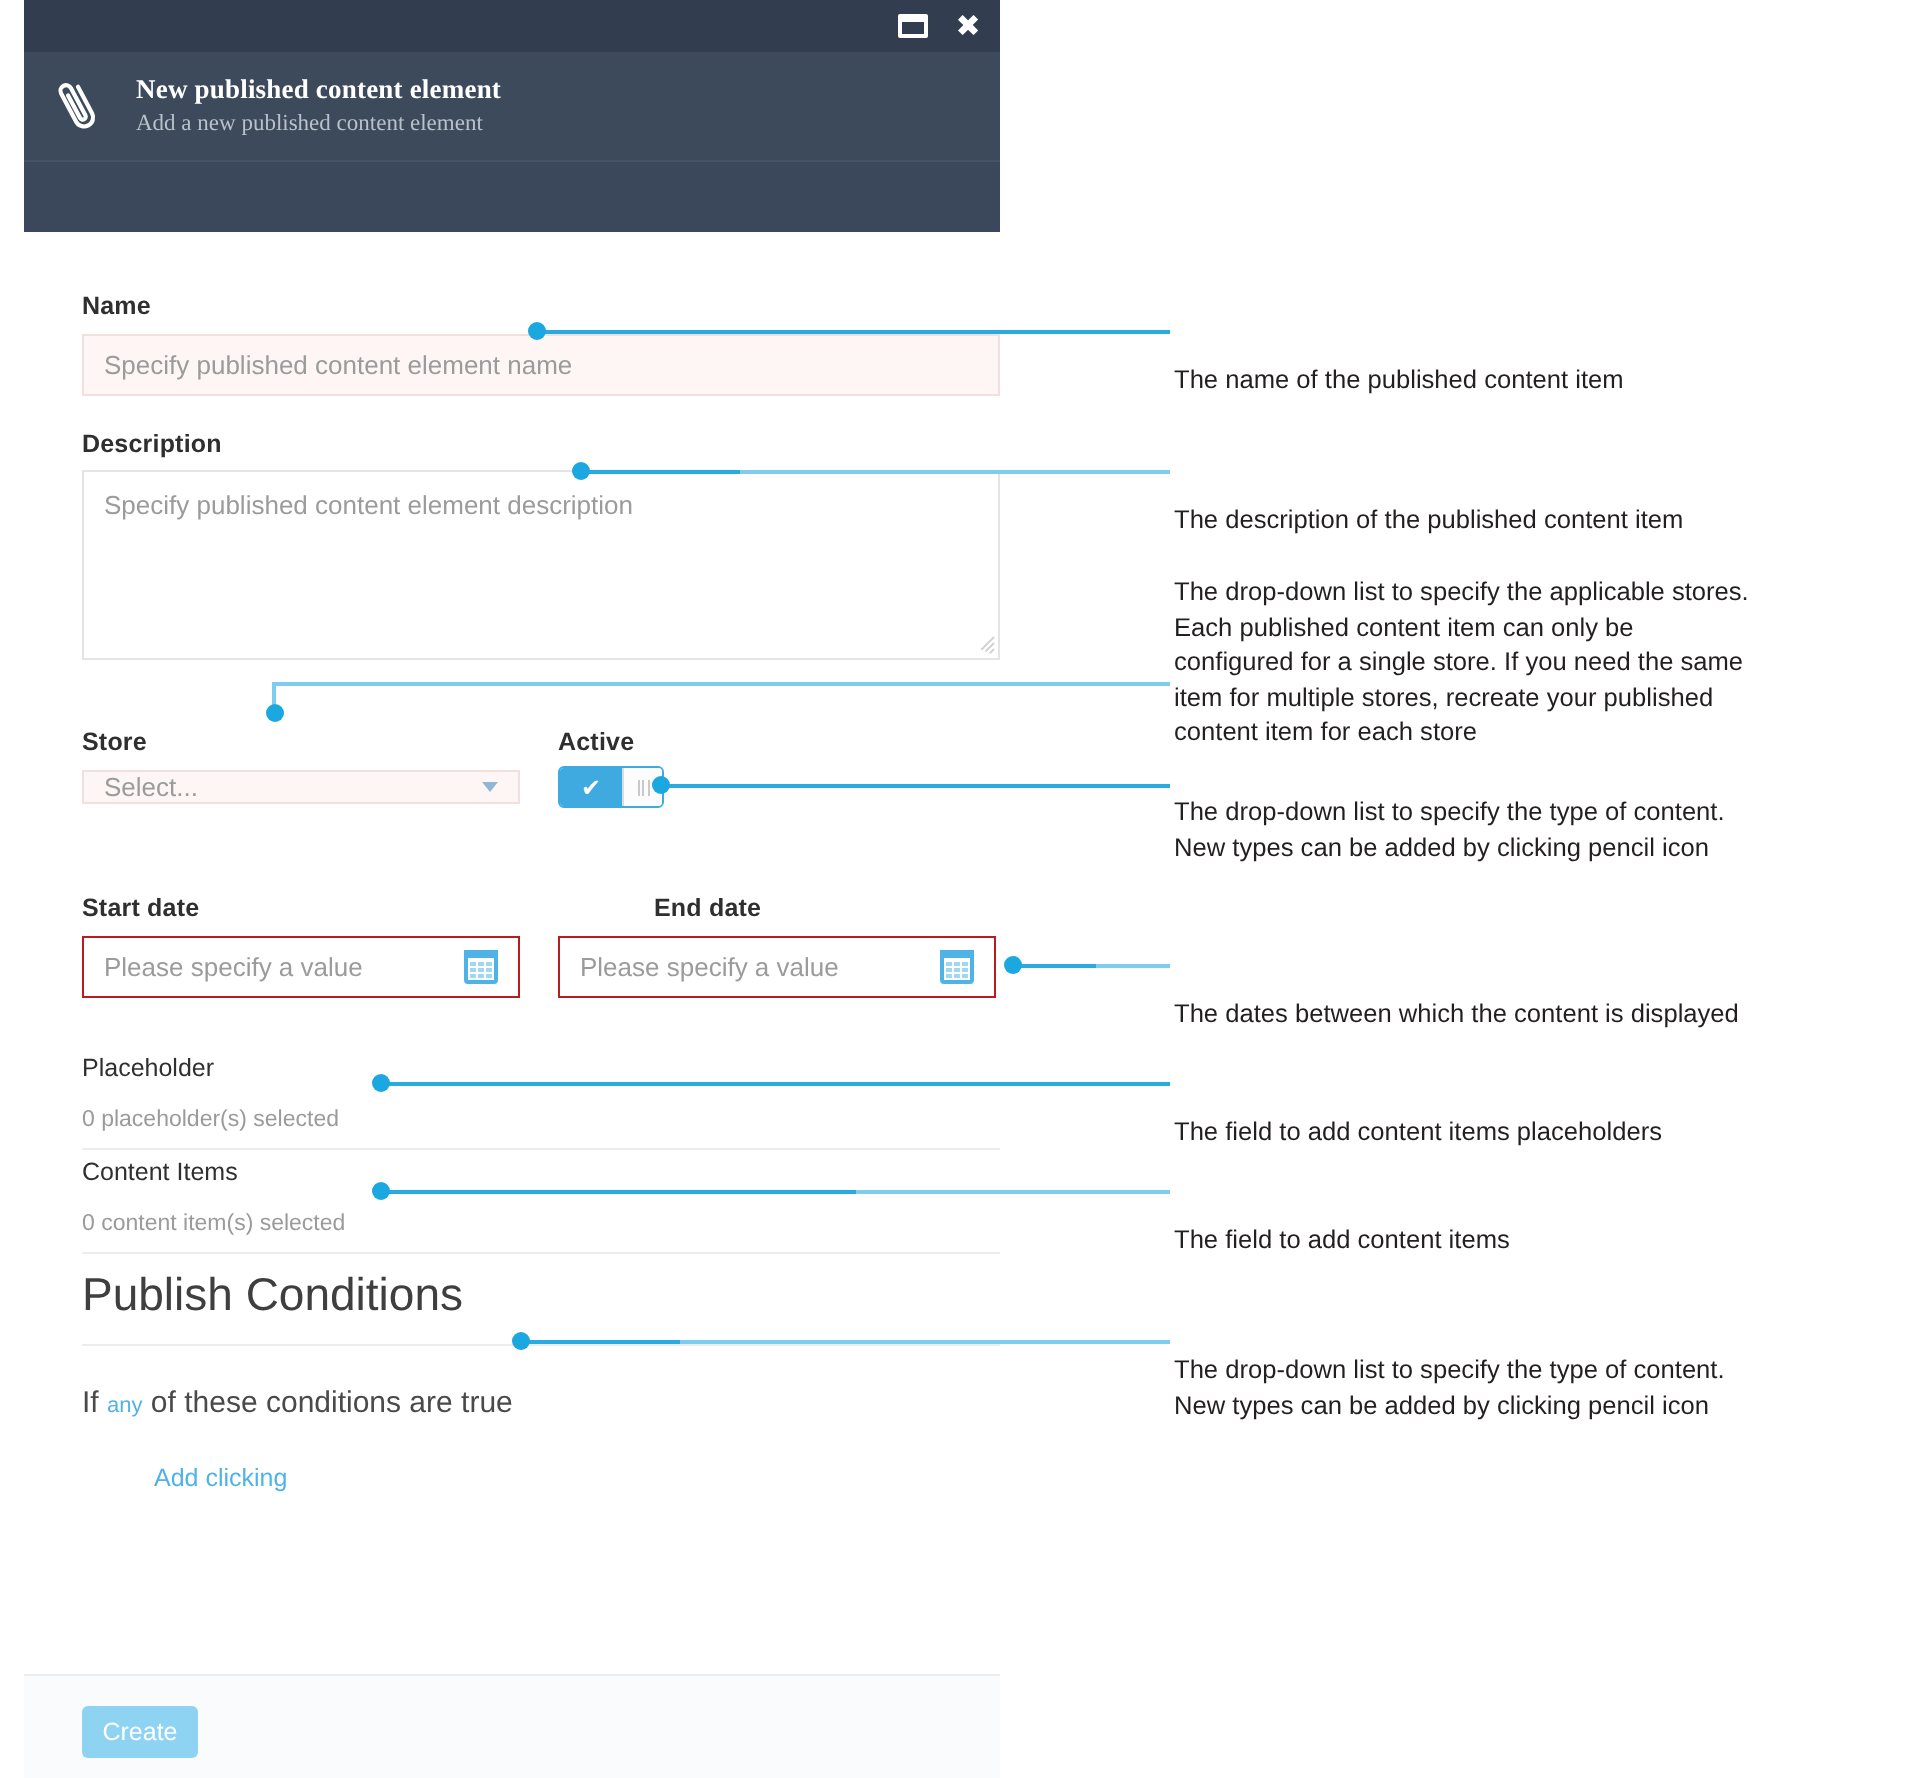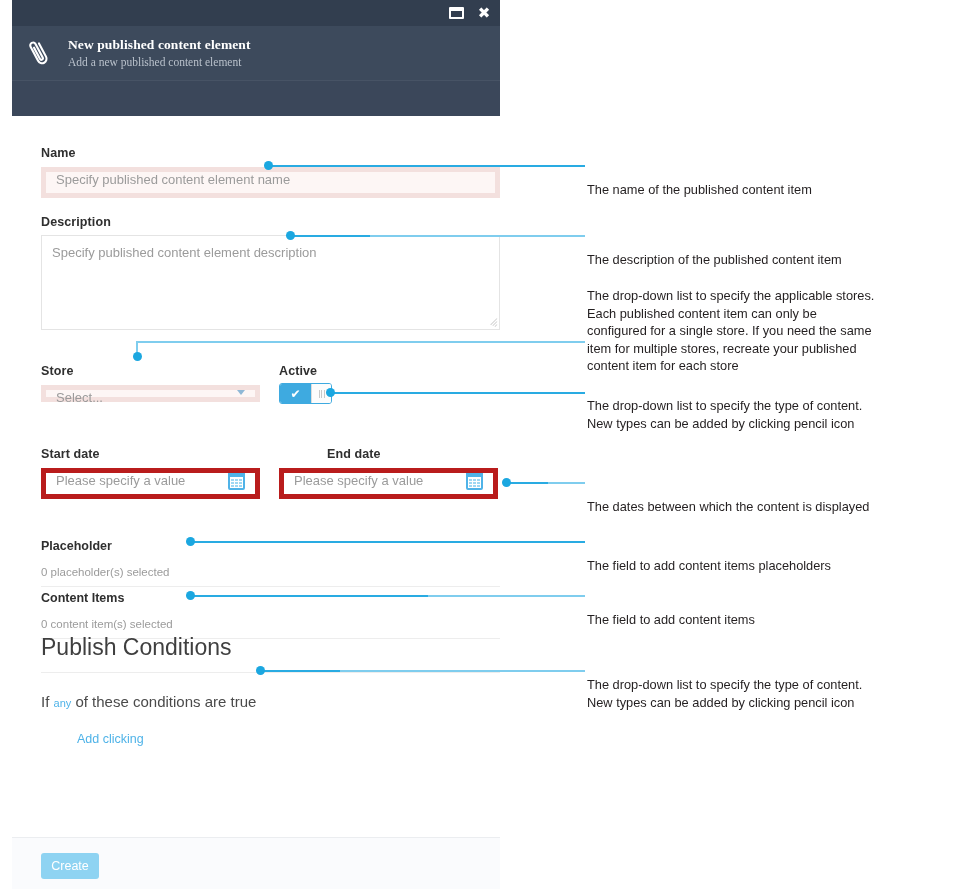--- a/index.html
+++ b/index.html
@@ -103,26 +103,27 @@
     width: 488px;
   }
   .fld-label {
     font-size: 12.5px;
     font-weight: bold;
     color: #2f2f2f;
     letter-spacing: .1px;
   }
   .input {
     box-sizing: border-box;
-    border: 5px solid #b91c1c;
+    border: 1px solid #b91c1c;
     background: #fff;
     font-size: 13px;
     color: #9b9b9b;
     font-family: "Liberation Sans", sans-serif;
     display: flex;
+    align-items: center;
     padding: 0 10px;
   }
   .input.invalid {
     background: #fdf6f5;
     border-color: #f3e0de;
   }
 
   .f-name-label { position:absolute; left:29px; top:31px; }
   .f-name-input { position:absolute; left:29px; top:52px; width:459px; height:31px; }
 
@@ -190,21 +191,21 @@
     display:grid; grid-template-columns:repeat(3,1fr); grid-template-rows:repeat(3,1fr);
     gap:1px;
   }
   .cal-grid span { background:#9ed8f3; display:block; }
 
   .row-item {
     position:absolute; left:29px; width:459px;
     border-bottom:1px solid #ededed;
     padding-bottom:8px;
   }
-  .row-item .ri-title { font-size:12.5px; font-weight:bold; color:#2f2f2f;margin-top:12px; }
+  .row-item .ri-title { font-size:12.5px; font-weight:normal; color:#2f2f2f; }
   .row-item .ri-sub { font-size:11.5px; color:#9b9b9b; margin-top:13px; }
   .f-placeholder { top:412px; }
   .f-contentitems { top:464px; }
 
   .sect-title {
     position:absolute; left:29px; top:519px;
     font-size:23px; color:#3f3f3f; font-weight:normal;
   }
   .sect-rule { position:absolute; left:29px; top:557px; width:459px; height:1px; background:#ededed; }
 

